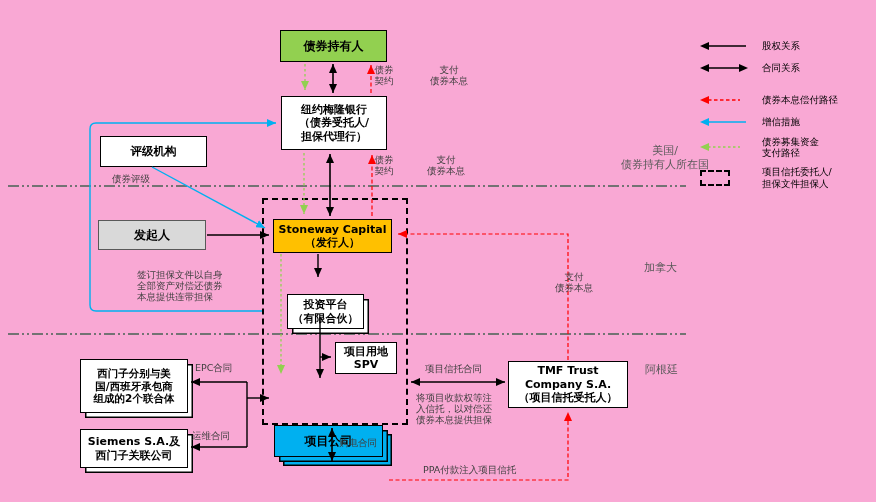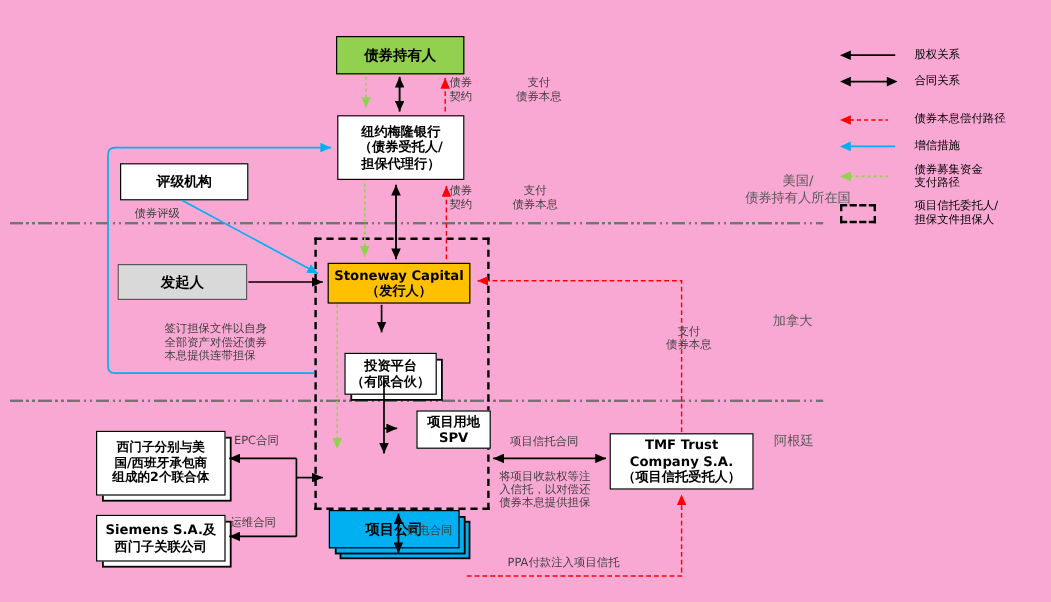--- a/index.html
+++ b/index.html
@@ -110,21 +110,21 @@
   <div class="node" style="left:100px;top:136px;width:107px;height:31px;font-size:11.5px;">评级机构</div>
 
   <div class="node" style="left:98px;top:220px;width:108px;height:30px;background:#D9D9D9;border-color:#595959;font-size:12px;">发起人</div>
 
   <div class="node" style="left:273px;top:219px;width:119px;height:34px;background:#FFC000;font-size:11px;">Stoneway Capital
 （发行人）</div>
 
   <div class="node stacked" style="left:287px;top:294px;width:77px;height:35px;">投资平台
 （有限合伙）</div>
 
-  <div class="node" style="left:347px;top:342px;width:62px;height:32px;">项目用地
+  <div class="node" style="left:335px;top:342px;width:62px;height:32px;">项目用地
 SPV</div>
 
   <div class="node stacked-blue" style="left:274px;top:382px;width:109px;height:32px;background:#00B0F0;font-size:12px;">项目公司</div>
 
 
   <div class="node stacked" style="left:80px;top:359px;width:108px;height:54px;font-size:10.5px;">西门子分别与美
 国/西班牙承包商
 组成的2个联合体</div>
 
   <div class="node stacked" style="left:80px;top:429px;width:108px;height:39px;">Siemens S.A.及
@@ -153,21 +153,21 @@
   <div class="elabel" style="left:416px;top:392px;width:90px;">将项目收款权等注
 入信托，以对偿还
 债券本息提供担保</div>
   <div class="elabel" style="left:423px;top:464px;">PPA付款注入项目信托</div>
   <div class="elabel center" style="left:516px;top:271px;width:44px;">支付
 债券本息</div>
 
   <div class="region center" style="left:578px;top:144px;width:102px;">美国/
 债券持有人所在国</div>
   <div class="region" style="left:644px;top:261px;">加拿大</div>
-  <div class="region" style="left:645px;top:363px;font-family:Liberation Mono, monospace;">阿根廷</div>
+  <div class="region" style="left:645px;top:363px;">阿根廷</div>
 
   <div class="legend">
     <div class="lrow" style="margin-bottom:10px;">
       <span class="lsample">
         <svg width="48" height="10" viewBox="0 0 48 10">
             <line x1="8" y1="5" x2="46" y2="5" stroke="#000" stroke-width="1.5"></line>
             <path d="M9,1 L0,5 L9,9 Z" fill="#000"></path>
           </svg>
       </span>
       <span class="llabel">股权关系</span>

